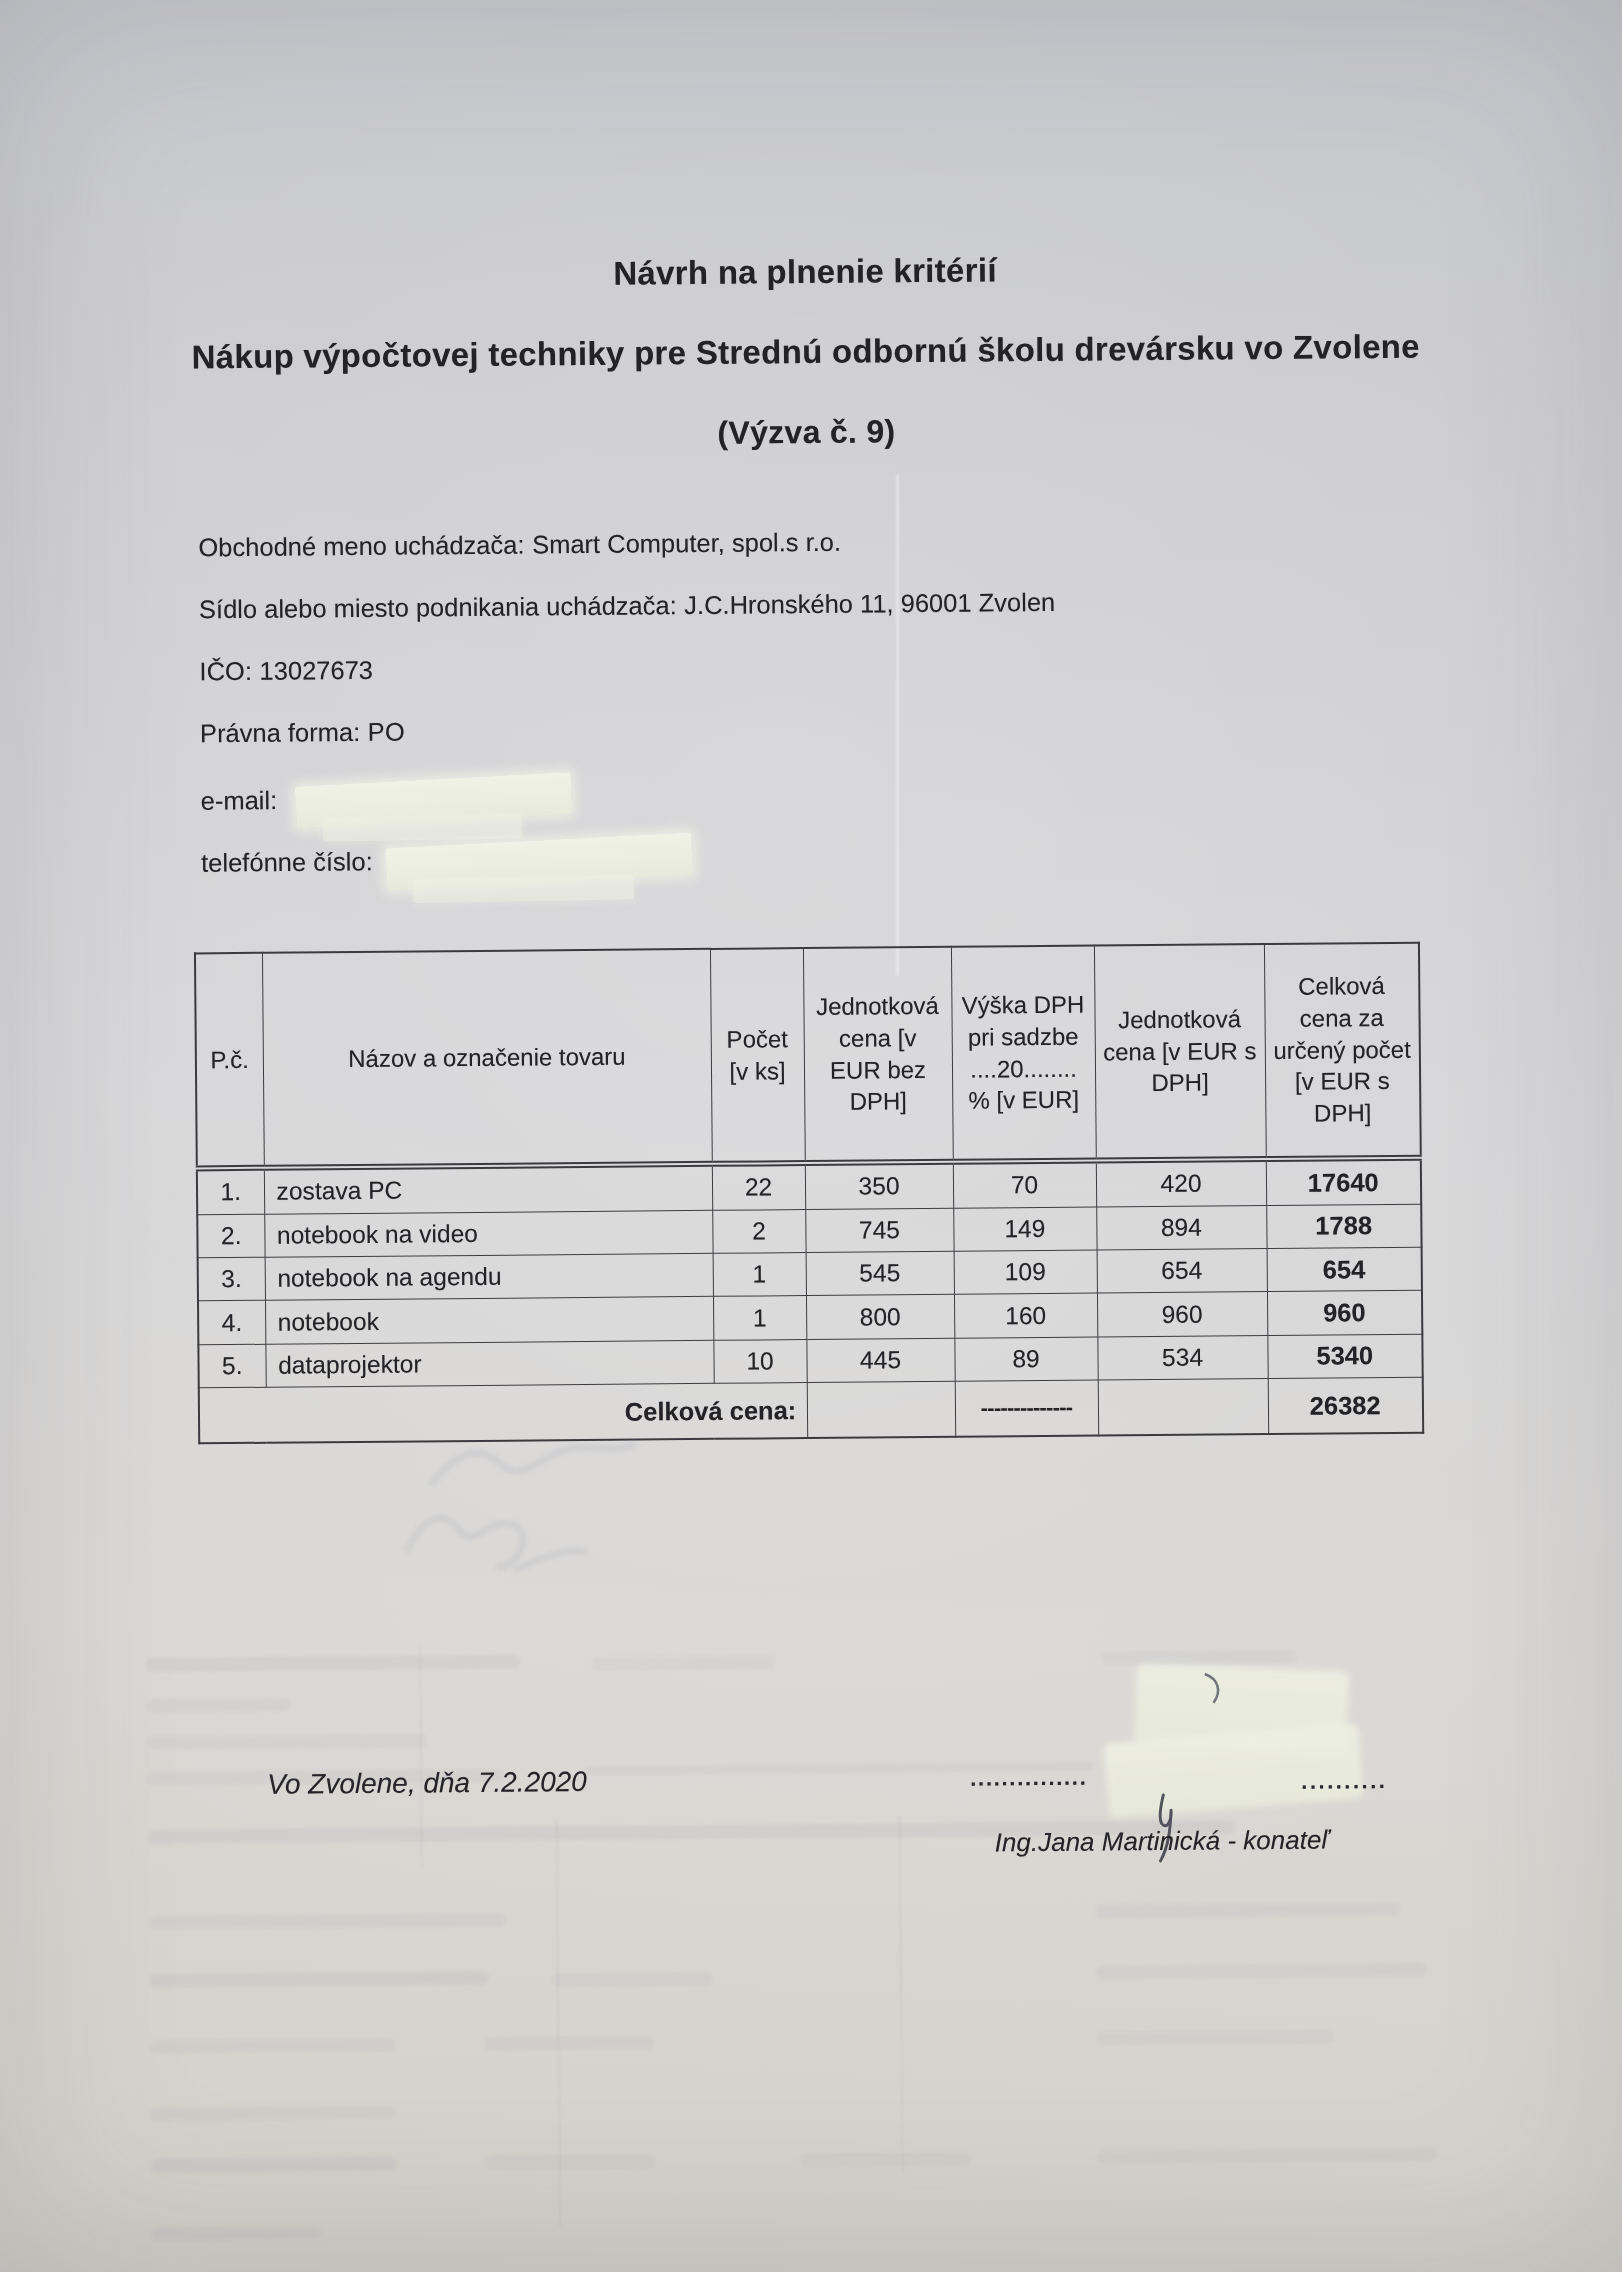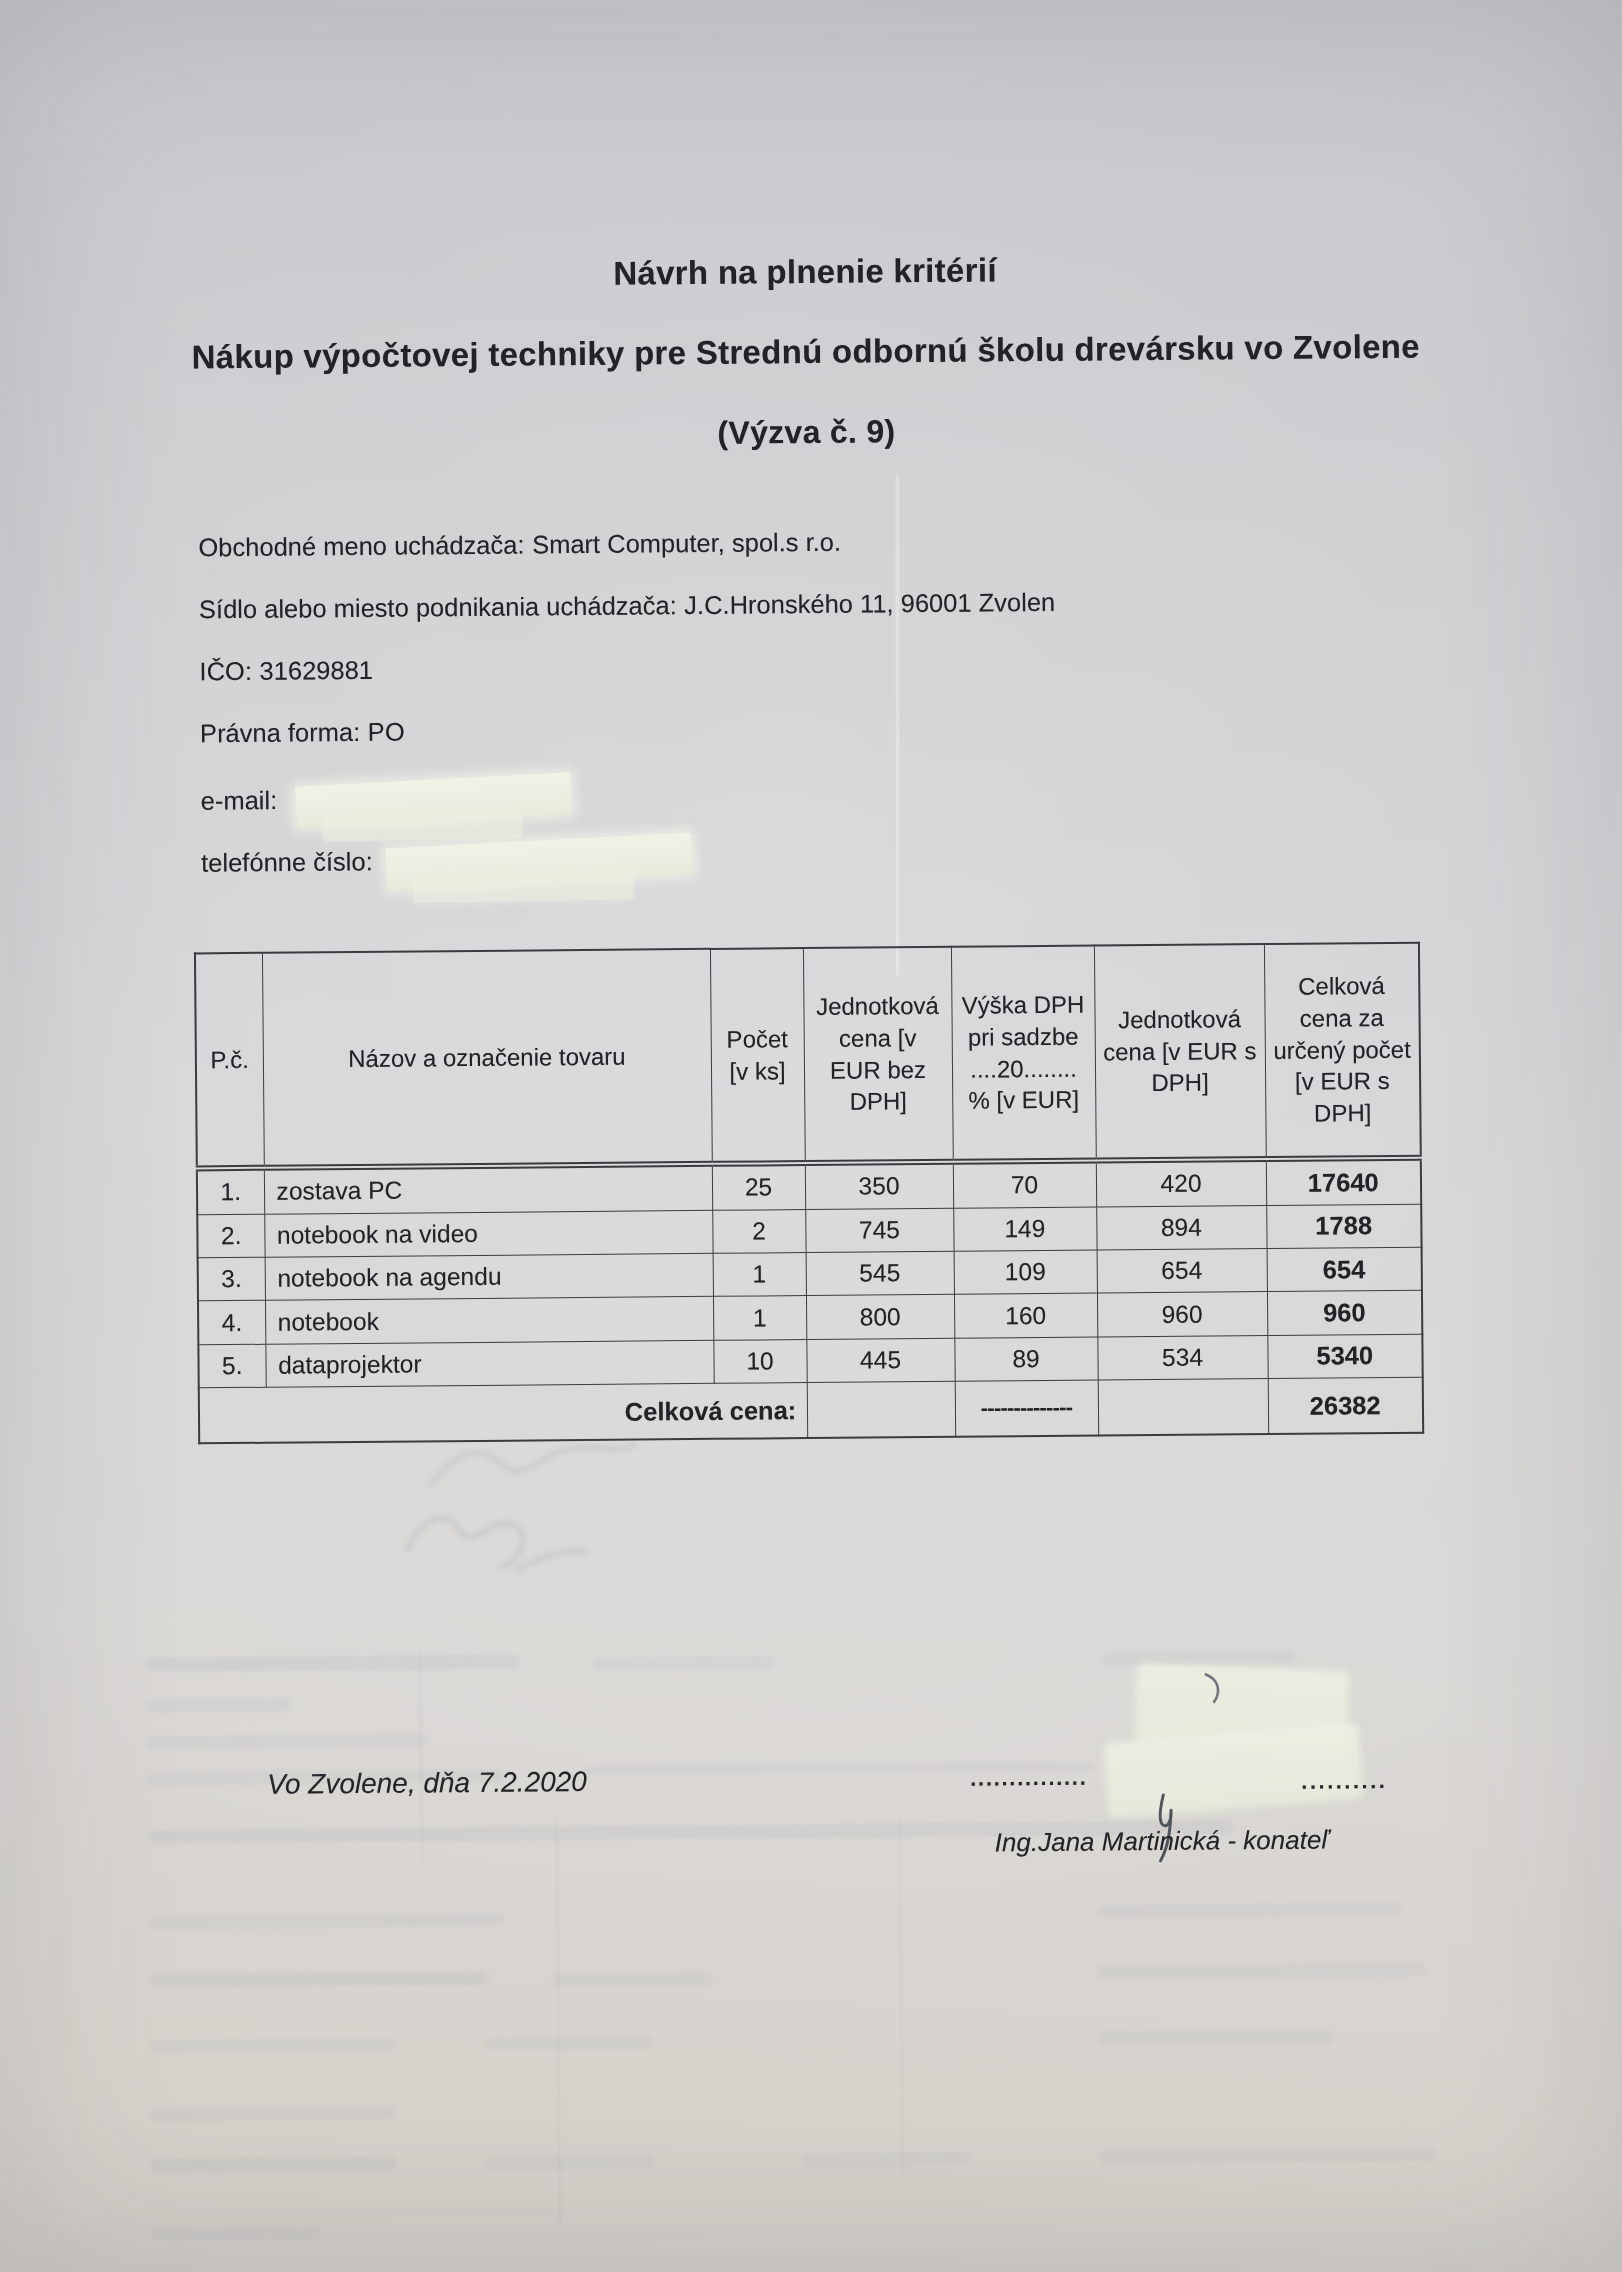--- a/index.html
+++ b/index.html
@@ -90,21 +90,21 @@
     <div class="title t3">(Výzva č. 9)</div>
 
     <div class="info">
       <div class="info-line">
         <span class="lbl">Obchodné meno uchádzača:</span><span class="val">Smart Computer, spol.s r.o.</span>
       </div>
       <div class="info-line">
         <span class="lbl">Sídlo alebo miesto podnikania uchádzača:</span><span class="val">J.C.Hronského 11, 96001 Zvolen</span>
       </div>
       <div class="info-line">
-        <span class="lbl">IČO:</span><span class="val">31629881</span>
+        <span class="lbl">IČO:</span><span class="val">13027673</span>
       </div>
       <div class="info-line">
         <span class="lbl">Právna forma:</span><span class="val">PO</span>
       </div>
       <div class="info-line">
         <span class="lbl">e-mail:</span><span class="redact redact-email"></span>
       </div>
       <div class="info-line">
         <span class="lbl">telefónne číslo:</span><span class="redact redact-phone"></span>
       </div>
@@ -126,21 +126,21 @@
           <th>Názov a označenie tovaru</th>
           <th>Počet [v ks]</th>
           <th>Jednotková cena [v EUR bez DPH]</th>
           <th>Výška DPH pri sadzbe ....20........ % [v EUR]</th>
           <th>Jednotková cena [v EUR s DPH]</th>
           <th>Celková cena za určený počet [v EUR s DPH]</th>
         </tr>
         <tr>
           <td>1.</td>
           <td class="name">zostava PC</td>
-          <td>25</td>
+          <td>22</td>
           <td>350</td>
           <td>70</td>
           <td>420</td>
           <td class="sum">17640</td>
         </tr>
         <tr>
           <td>2.</td>
           <td class="name">notebook na video</td>
           <td>2</td>
           <td>745</td>

